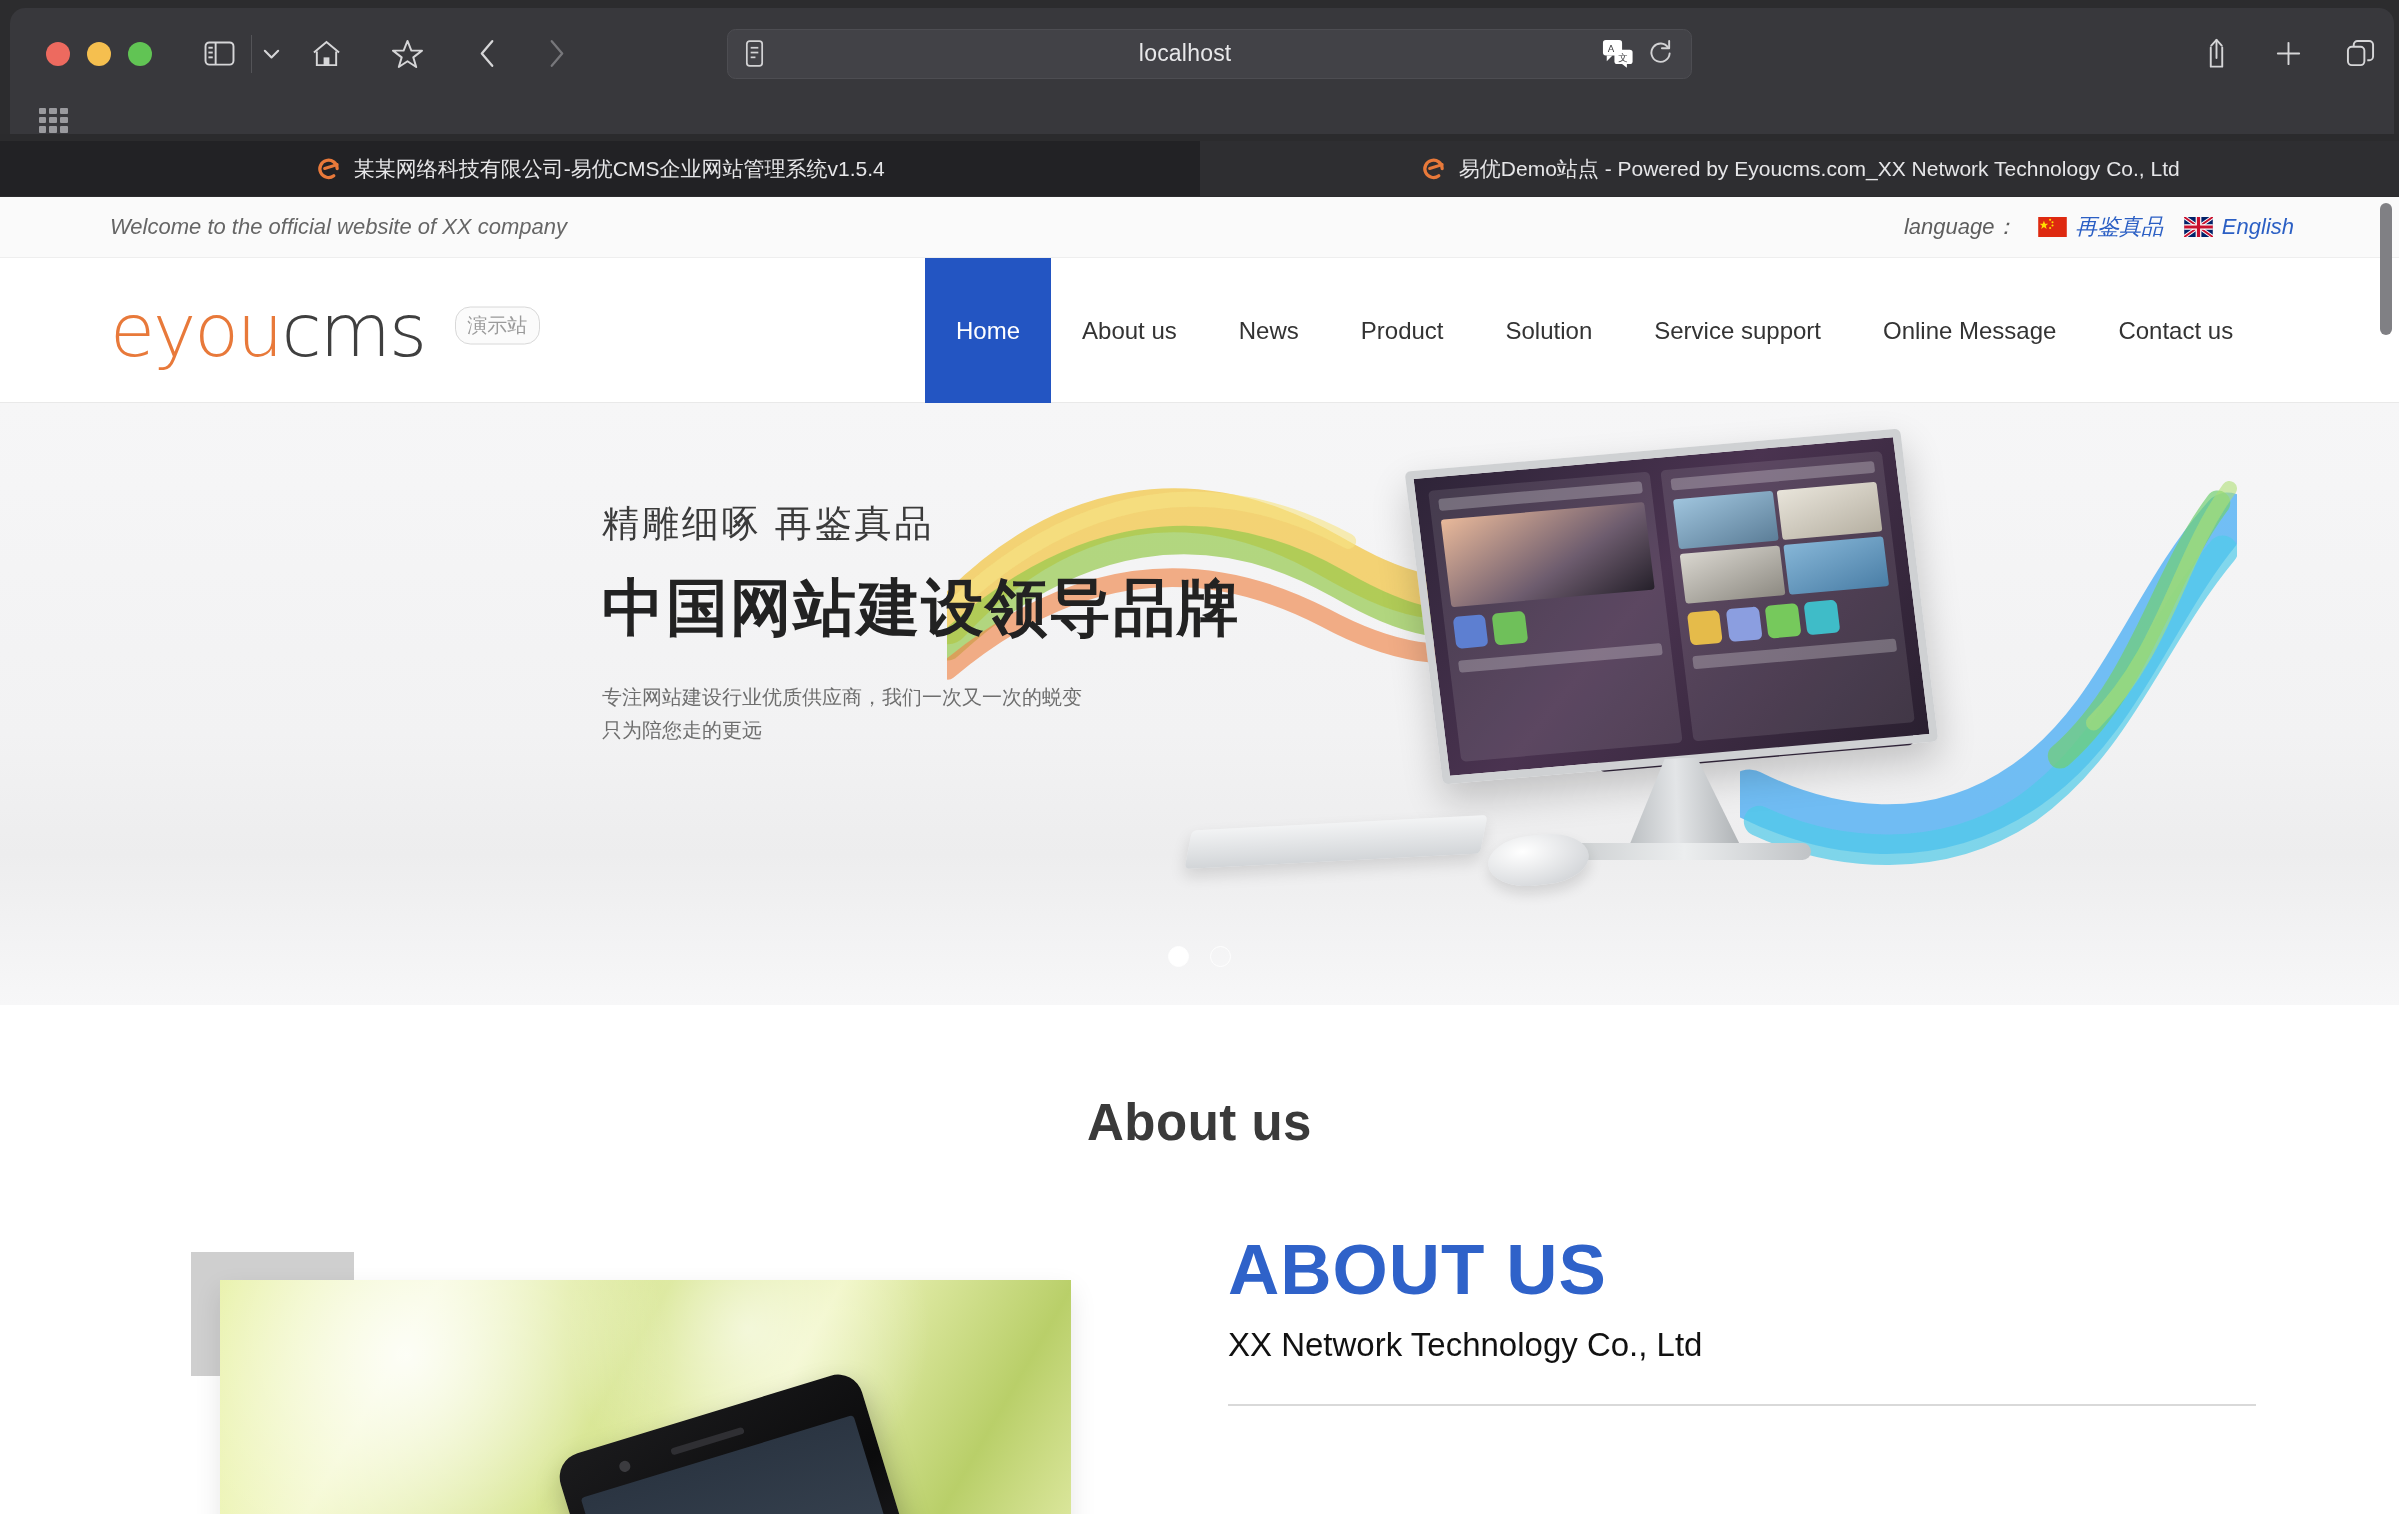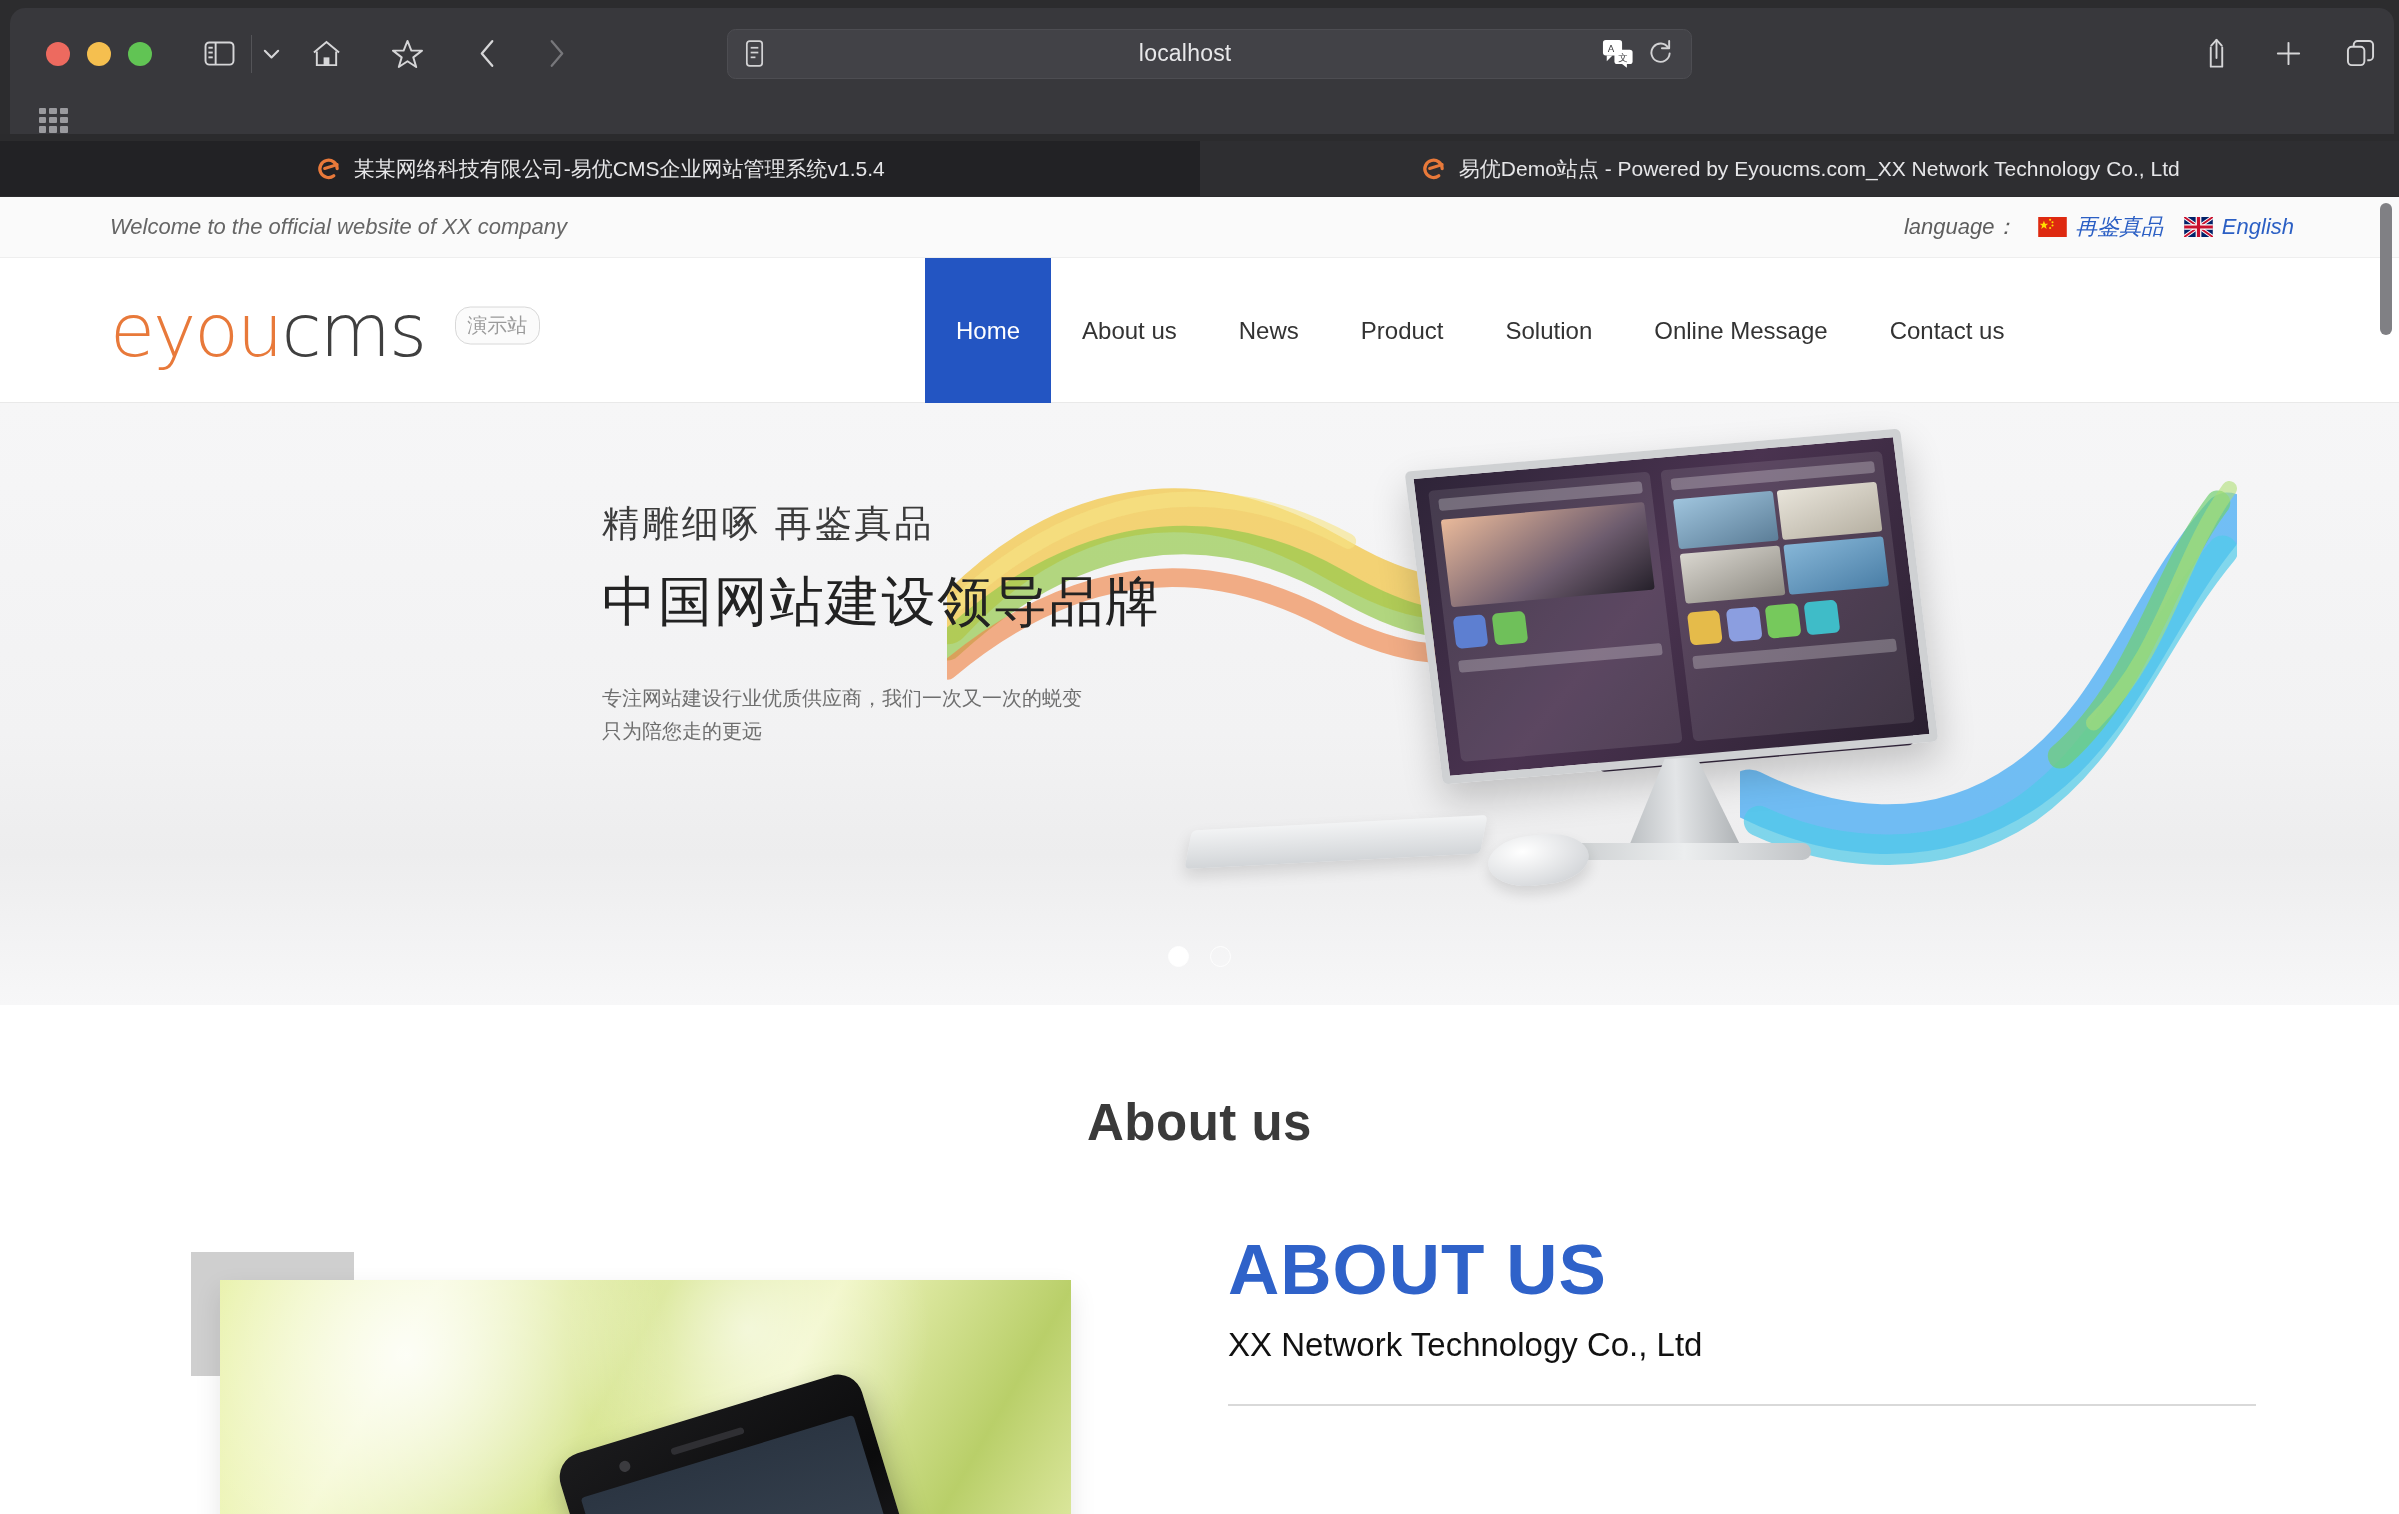--- a/index.html
+++ b/index.html
@@ -181,22 +181,22 @@
     overflow: hidden;
   }
   .banner-copy {
     position: absolute; left: 602px; top: 96px; z-index: 3;
   }
   .banner-sub1 {
     font-size: 37px; color: #3b3b3b; letter-spacing: 2.9px; font-weight: 500;
     margin-bottom: 17px;
   }
   .banner-title {
-    font-size: 54px; color: #222; font-weight: normal; letter-spacing: 1.9px;
-    margin-bottom: 43px;
+    font-size: 62px; color: #222; font-weight: bold; letter-spacing: 1.9px;
+    margin-bottom: 31px;
   }
   .banner-desc {
     font-size: 20px; color: #6e6e6e; line-height: 1.65;
   }
 
   
   .hero-art { position: absolute; left: 1176px; top: 19px; width: 985px; height: 574px; z-index: 2; }
   .monitor-body {
     position: absolute; left: 247px; top: 27px;
     width: 497px; height: 315px;
@@ -505,20 +505,21 @@
       </div>
       <div class="logo-badge">演示站</div>
     </div>
 
     <nav class="nav">
       <a class="nav-item active">Home</a>
       <a class="nav-item">About us</a>
       <a class="nav-item">News</a>
       <a class="nav-item">Product</a>
       <a class="nav-item">Solution</a>
+      <a class="nav-item">Service support</a>
       <a class="nav-item">Online Message</a>
       <a class="nav-item">Contact us</a>
     </nav>
   </div>
 
   <div class="banner">
 
     <div class="banner-copy">
       <div class="banner-sub1">精雕细啄 再鉴真品</div>
       <div class="banner-title">中国网站建设领导品牌</div>

